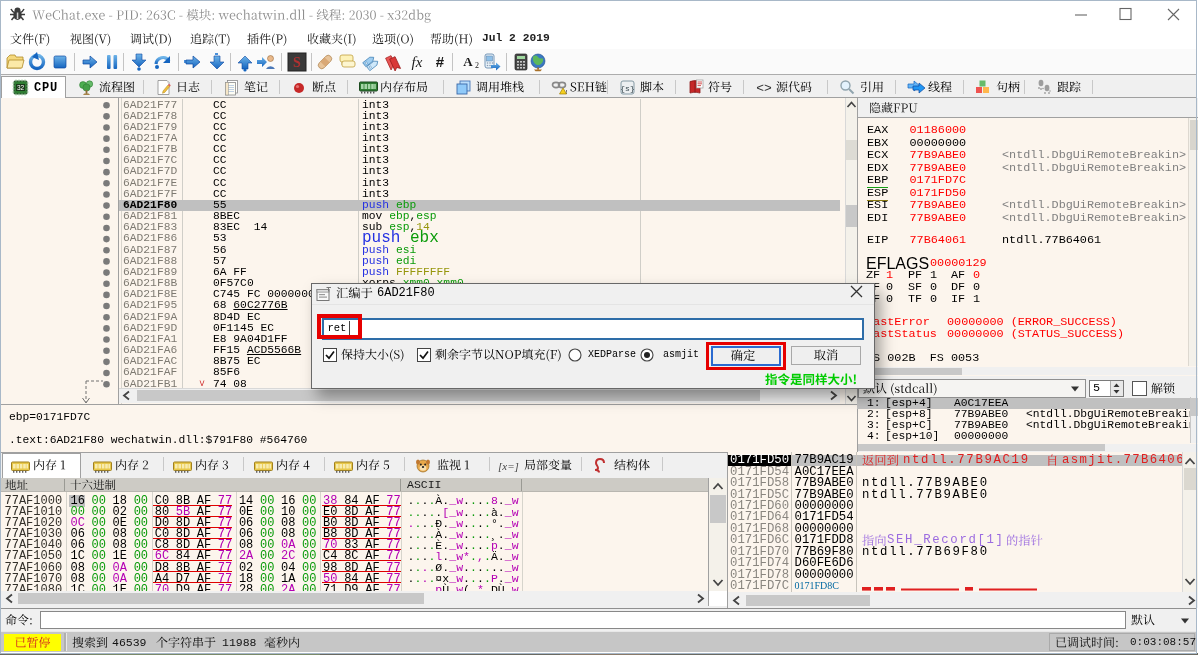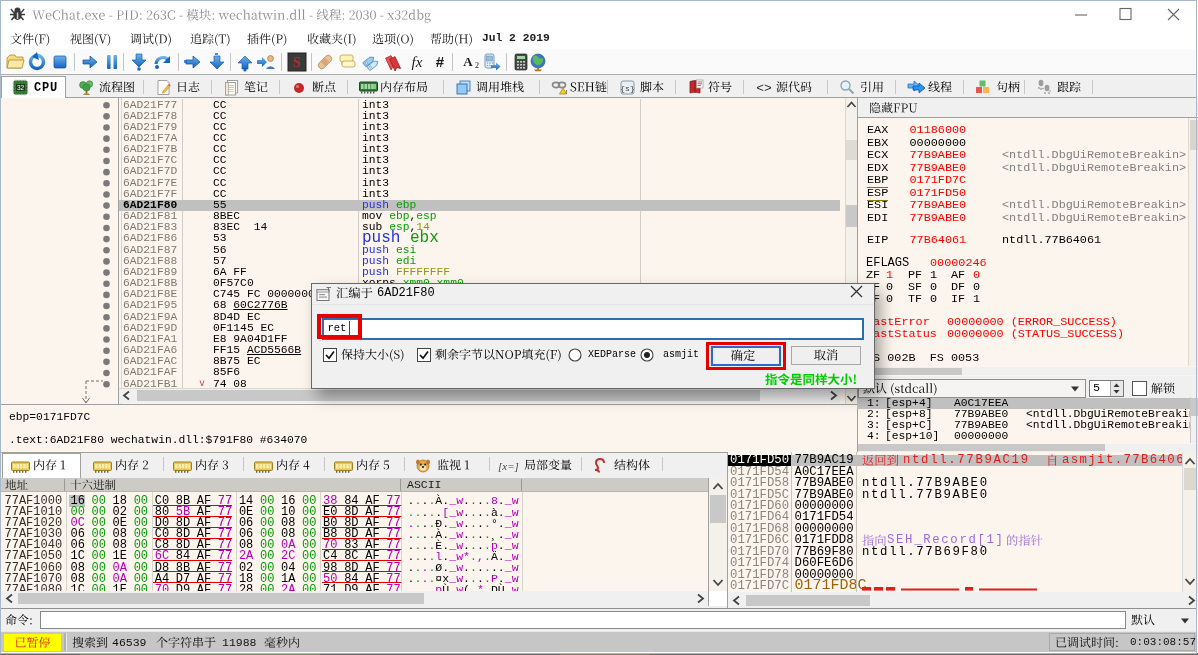--- a/index.html
+++ b/index.html
@@ -592,22 +592,22 @@
 <div style="position:absolute;left:909.5px;top:187.6px;font-family:'Liberation Mono',monospace;white-space:pre;color:#ff0000;font-size:11.8px;line-height:11.8px;">0171FD50</div>
 <div style="position:absolute;left:867px;top:200.1px;font-family:'Liberation Mono',monospace;white-space:pre;color:#000;font-size:11.8px;line-height:11.8px;">ESI</div>
 <div style="position:absolute;left:909.5px;top:200.1px;font-family:'Liberation Mono',monospace;white-space:pre;color:#ff0000;font-size:11.8px;line-height:11.8px;">77B9ABE0</div>
 <div style="position:absolute;left:1002px;top:200.1px;font-family:'Liberation Mono',monospace;white-space:pre;color:#808080;font-size:11.8px;line-height:11.8px;">&lt;ntdll.DbgUiRemoteBreakin&gt;</div>
 <div style="position:absolute;left:867px;top:212.6px;font-family:'Liberation Mono',monospace;white-space:pre;color:#000;font-size:11.8px;line-height:11.8px;">EDI</div>
 <div style="position:absolute;left:909.5px;top:212.6px;font-family:'Liberation Mono',monospace;white-space:pre;color:#ff0000;font-size:11.8px;line-height:11.8px;">77B9ABE0</div>
 <div style="position:absolute;left:1002px;top:212.6px;font-family:'Liberation Mono',monospace;white-space:pre;color:#808080;font-size:11.8px;line-height:11.8px;">&lt;ntdll.DbgUiRemoteBreakin&gt;</div>
 <div style="position:absolute;left:867px;top:235.1px;font-family:'Liberation Mono',monospace;white-space:pre;color:#000;font-size:11.8px;line-height:11.8px;">EIP</div>
 <div style="position:absolute;left:909.5px;top:235.1px;font-family:'Liberation Mono',monospace;white-space:pre;color:#ff0000;font-size:11.8px;line-height:11.8px;">77B64061</div>
 <div style="position:absolute;left:1002px;top:235.1px;font-family:'Liberation Mono',monospace;white-space:pre;color:#000;font-size:11.8px;line-height:11.8px;">ntdll.77B64061</div>
-<div style="position:absolute;left:866px;top:257.6px;font-family:Liberation Mono, monospace;white-space:pre;color:#000;font-size:12px;line-height:11.8px;">EFLAGS</div>
-<div style="position:absolute;left:930px;top:257.6px;font-family:'Liberation Mono',monospace;white-space:pre;color:#ff0000;font-size:11.8px;line-height:11.8px;">00000246</div>
+<div style="position:absolute;left:866px;top:257.6px;font-family:Liberation Sans, sans-serif;white-space:pre;color:#000;font-size:16px;line-height:11.8px;">EFLAGS</div>
+<div style="position:absolute;left:930px;top:257.6px;font-family:'Liberation Mono',monospace;white-space:pre;color:#ff0000;font-size:11.8px;line-height:11.8px;">00000129</div>
 <div style="position:absolute;left:866px;top:269.6px;font-family:'Liberation Mono',monospace;white-space:pre;color:#000;font-size:11.8px;line-height:11.8px;">ZF</div>
 <div style="position:absolute;left:886px;top:269.6px;font-family:'Liberation Mono',monospace;white-space:pre;color:#ff0000;font-size:11.8px;line-height:11.8px;">1</div>
 <div style="position:absolute;left:908px;top:269.6px;font-family:'Liberation Mono',monospace;white-space:pre;color:#000;font-size:11.8px;line-height:11.8px;">PF</div>
 <div style="position:absolute;left:930px;top:269.6px;font-family:'Liberation Mono',monospace;white-space:pre;color:#000;font-size:11.8px;line-height:11.8px;">1</div>
 <div style="position:absolute;left:951px;top:269.6px;font-family:'Liberation Mono',monospace;white-space:pre;color:#000;font-size:11.8px;line-height:11.8px;">AF</div>
 <div style="position:absolute;left:973px;top:269.6px;font-family:'Liberation Mono',monospace;white-space:pre;color:#ff0000;font-size:11.8px;line-height:11.8px;">0</div>
 <div style="position:absolute;left:866px;top:281.6px;font-family:'Liberation Mono',monospace;white-space:pre;color:#000;font-size:11.8px;line-height:11.8px;">CF</div>
 <div style="position:absolute;left:886px;top:281.6px;font-family:'Liberation Mono',monospace;white-space:pre;color:#000;font-size:11.8px;line-height:11.8px;">0</div>
 <div style="position:absolute;left:908px;top:281.6px;font-family:'Liberation Mono',monospace;white-space:pre;color:#000;font-size:11.8px;line-height:11.8px;">SF</div>
 <div style="position:absolute;left:930px;top:281.6px;font-family:'Liberation Mono',monospace;white-space:pre;color:#000;font-size:11.8px;line-height:11.8px;">0</div>
@@ -655,21 +655,21 @@
 <div style="position:absolute;left:1026px;top:419.75px;font-family:'Liberation Mono',monospace;white-space:pre;color:#000;font-size:11.3px;line-height:11.3px;">&lt;ntdll.DbgUiRemoteBreakin&gt;</div>
 <div style="position:absolute;left:867px;top:430.55px;font-family:'Liberation Mono',monospace;white-space:pre;color:#000;font-size:11.3px;line-height:11.3px;">4:</div>
 <div style="position:absolute;left:885px;top:430.55px;font-family:'Liberation Mono',monospace;white-space:pre;color:#000;font-size:11.3px;line-height:11.3px;">[esp+10]</div>
 <div style="position:absolute;left:954px;top:430.55px;font-family:'Liberation Mono',monospace;white-space:pre;color:#000;font-size:11.3px;line-height:11.3px;">00000000</div>
 <div style="position:absolute;left:1190px;top:397px;width:8px;height:46px;background:#f0f0f0;border-left:1px solid #c8c8c8;box-sizing:border-box;"></div>
 <div style="position:absolute;left:1191px;top:398px;width:7px;height:18px;background:#c8c8c8;"></div>
 <div style="position:absolute;left:858px;top:444px;width:340px;height:8px;background:#f0f0f0;"></div>
 <div style="position:absolute;left:858px;top:444px;width:247px;height:7px;background:#c8c8c8;"></div>
 <div style="position:absolute;left:1px;top:404px;width:856px;height:48px;background:#fcf5ed;border-top:1px solid #a0a0a0;box-sizing:border-box;"></div>
 <div style="position:absolute;left:9px;top:412px;font-family:'Liberation Mono',monospace;white-space:pre;color:#000;font-size:11.3px;line-height:11.3px;">ebp=0171FD7C</div>
-<div style="position:absolute;left:9px;top:435.35px;font-family:'Liberation Mono',monospace;white-space:pre;color:#000;font-size:11.3px;line-height:11.3px;">.text:6AD21F80 wechatwin.dll:$791F80 #634070</div>
+<div style="position:absolute;left:9px;top:435.35px;font-family:'Liberation Mono',monospace;white-space:pre;color:#000;font-size:11.3px;line-height:11.3px;">.text:6AD21F80 wechatwin.dll:$791F80 #564760</div>
 <div style="position:absolute;left:1px;top:452px;width:726px;height:26px;background:#f0f0f0;border-top:1px solid #a0a0a0;box-sizing:border-box;"></div>
 <div style="position:absolute;left:2px;top:453px;width:79px;height:25px;background:#fff;border:1px solid #a0a0a0;border-bottom:none;box-sizing:border-box;z-index:2;"></div>
 <svg style="z-index:3;position:absolute;left:11px;top:460px" width="19" height="14" viewBox="0 0 19 14">
     <rect x="0.5" y="2" width="18" height="8.5" rx="1" fill="#e8c84a" stroke="#a08020"></rect>
     <g fill="#f8ecb0">
       <rect x="2" y="4" width="2.6" height="4.5"></rect>
       <rect x="5.4" y="4" width="2.6" height="4.5"></rect>
       <rect x="8.8" y="4" width="2.6" height="4.5"></rect>
       <rect x="12.2" y="4" width="2.6" height="4.5"></rect>
       <rect x="15.4" y="4" width="1.6" height="4.5"></rect>
@@ -1142,21 +1142,21 @@
 <div style="position:absolute;left:794.5px;top:534.325px;font-family:'Liberation Mono',monospace;white-space:pre;color:#000;font-size:12.3px;line-height:12.3px;">0171FDD8</div>
 <div style="position:absolute;left:887px;top:534.325px;font-family:'Liberation Mono',monospace;white-space:pre;color:#9b6be0;font-size:12.3px;line-height:12.3px;letter-spacing:1.67px;">SEH_Record[1]</div>
 <div style="position:absolute;left:730px;top:545.775px;font-family:'Liberation Mono',monospace;white-space:pre;color:#8a8680;font-size:12.3px;line-height:12.3px;">0171FD70</div>
 <div style="position:absolute;left:794.5px;top:545.775px;font-family:'Liberation Mono',monospace;white-space:pre;color:#000;font-size:12.3px;line-height:12.3px;">77B69F80</div>
 <div style="position:absolute;left:862px;top:545.775px;font-family:'Liberation Mono',monospace;white-space:pre;color:#000;font-size:12.3px;line-height:12.3px;letter-spacing:1.67px;">ntdll.77B69F80</div>
 <div style="position:absolute;left:730px;top:557.225px;font-family:'Liberation Mono',monospace;white-space:pre;color:#8a8680;font-size:12.3px;line-height:12.3px;">0171FD74</div>
 <div style="position:absolute;left:794.5px;top:557.225px;font-family:'Liberation Mono',monospace;white-space:pre;color:#000;font-size:12.3px;line-height:12.3px;">D60FE6D6</div>
 <div style="position:absolute;left:730px;top:568.675px;font-family:'Liberation Mono',monospace;white-space:pre;color:#8a8680;font-size:12.3px;line-height:12.3px;">0171FD78</div>
 <div style="position:absolute;left:794.5px;top:568.675px;font-family:'Liberation Mono',monospace;white-space:pre;color:#000;font-size:12.3px;line-height:12.3px;">00000000</div>
 <div style="position:absolute;left:730px;top:580.125px;font-family:'Liberation Mono',monospace;white-space:pre;color:#8a8680;font-size:12.3px;line-height:12.3px;">0171FD7C</div>
-<div style="position:absolute;left:794.5px;top:580.125px;font-family:Liberation Mono, monospace;white-space:pre;color:#a16207;font-size:15px;line-height:12.3px;">0171FD8C</div>
+<div style="position:absolute;left:794.5px;top:580.125px;font-family:Liberation Serif, serif;white-space:pre;color:#0369a1;font-size:10px;line-height:12.3px;">0171FD8C</div>
 <div style="position:absolute;left:790.5px;top:452px;width:1px;height:140px;background:#c8c4bc;"></div>
 <div style="position:absolute;left:855.5px;top:452px;width:1px;height:140px;background:#c8c4bc;"></div>
 <div style="position:absolute;left:728px;top:592px;width:454px;height:2px;background:#fcf5ed;"></div>
 <svg style="position:absolute;left:861px;top:587px;z-index:5" width="200" height="6" viewBox="0 0 200 6">
     <g fill="#e02020">
       <rect x="1" y="0" width="9" height="3.6"></rect>
       <rect x="13" y="0" width="9" height="3.6"></rect>
       <rect x="25" y="0" width="9" height="3.6"></rect>
       <rect x="40" y="1.5" width="58" height="2"></rect>
       <rect x="104" y="0" width="8" height="3.6"></rect>

